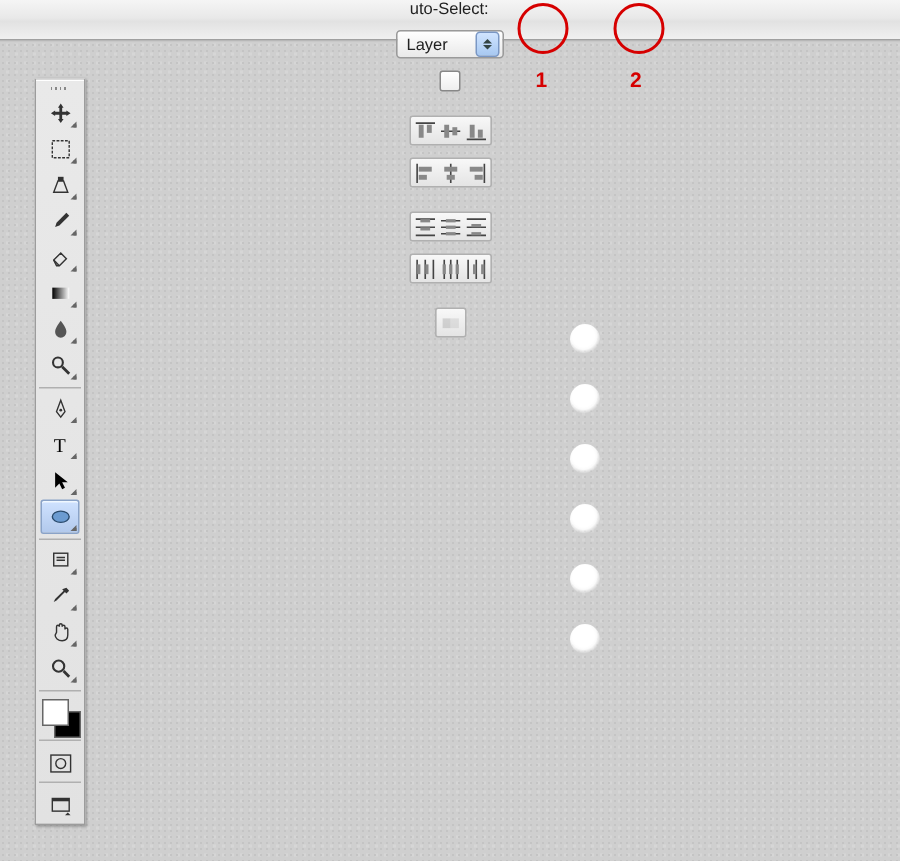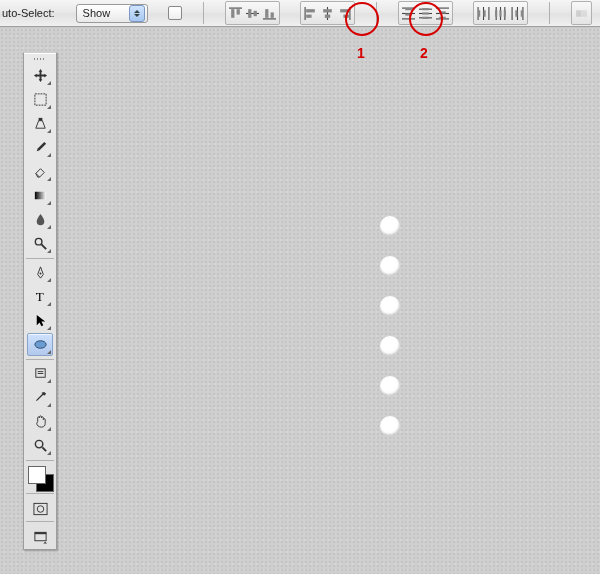--- a/index.html
+++ b/index.html
@@ -13,21 +13,21 @@
       radial-gradient(#d6d6d6 1px,transparent 1px);
     background-size:4px 4px,6px 6px;
     background-position:0 0,2px 3px;
   }
   
   .options-bar{
     position:absolute;top:0;left:0;right:0;height:26px;
     background:linear-gradient(#f5f5f5,#e9e9e9 45%,#e2e2e2 55%,#f0f0f0);
     border-bottom:1px solid #a0a0a0;
     box-shadow:0 1px 0 #c8c8c8;
-    display:flex;align-items:center;padding:0 2px;gap:20px;white-space:nowrap;
+    display:flex;align-items:center;padding:0 2px;gap:8px;white-space:nowrap;flex-direction:column;
   }
   .opt-label{padding:0 1px 0 0;}
   .select-pill{
     display:inline-flex;align-items:center;
     border:1px solid #9a9a9a;border-radius:3px;height:17px;
     background:linear-gradient(#ffffff,#e9e9e9);
     box-shadow:inset 0 1px 0 #fff;
     padding:0 2px 0 6px;min-width:62px;
   }
   .select-pill .val{flex:1;}
@@ -85,21 +85,21 @@
 <div class="dot" style="left:380px;top:216px"></div>
 <div class="dot" style="left:380px;top:256px"></div>
 <div class="dot" style="left:380px;top:296px"></div>
 <div class="dot" style="left:380px;top:336px"></div>
 <div class="dot" style="left:380px;top:376px"></div>
 <div class="dot" style="left:380px;top:416px"></div>
 
 <div class="options-bar">
   <span class="opt-label">uto-Select:</span>
   <span class="select-pill">
-    <span class="val">Show</span>
+    <span class="val">Layer</span>
     <span class="select-arrows"></span>
   </span>
   <label class="chk">
     <span class="chkbox"></span>
   </label>
   <span class="sep"></span>
 
   <span class="align-group">
     <span class="align-btn">
         <svg viewBox="0 0 12 12">

